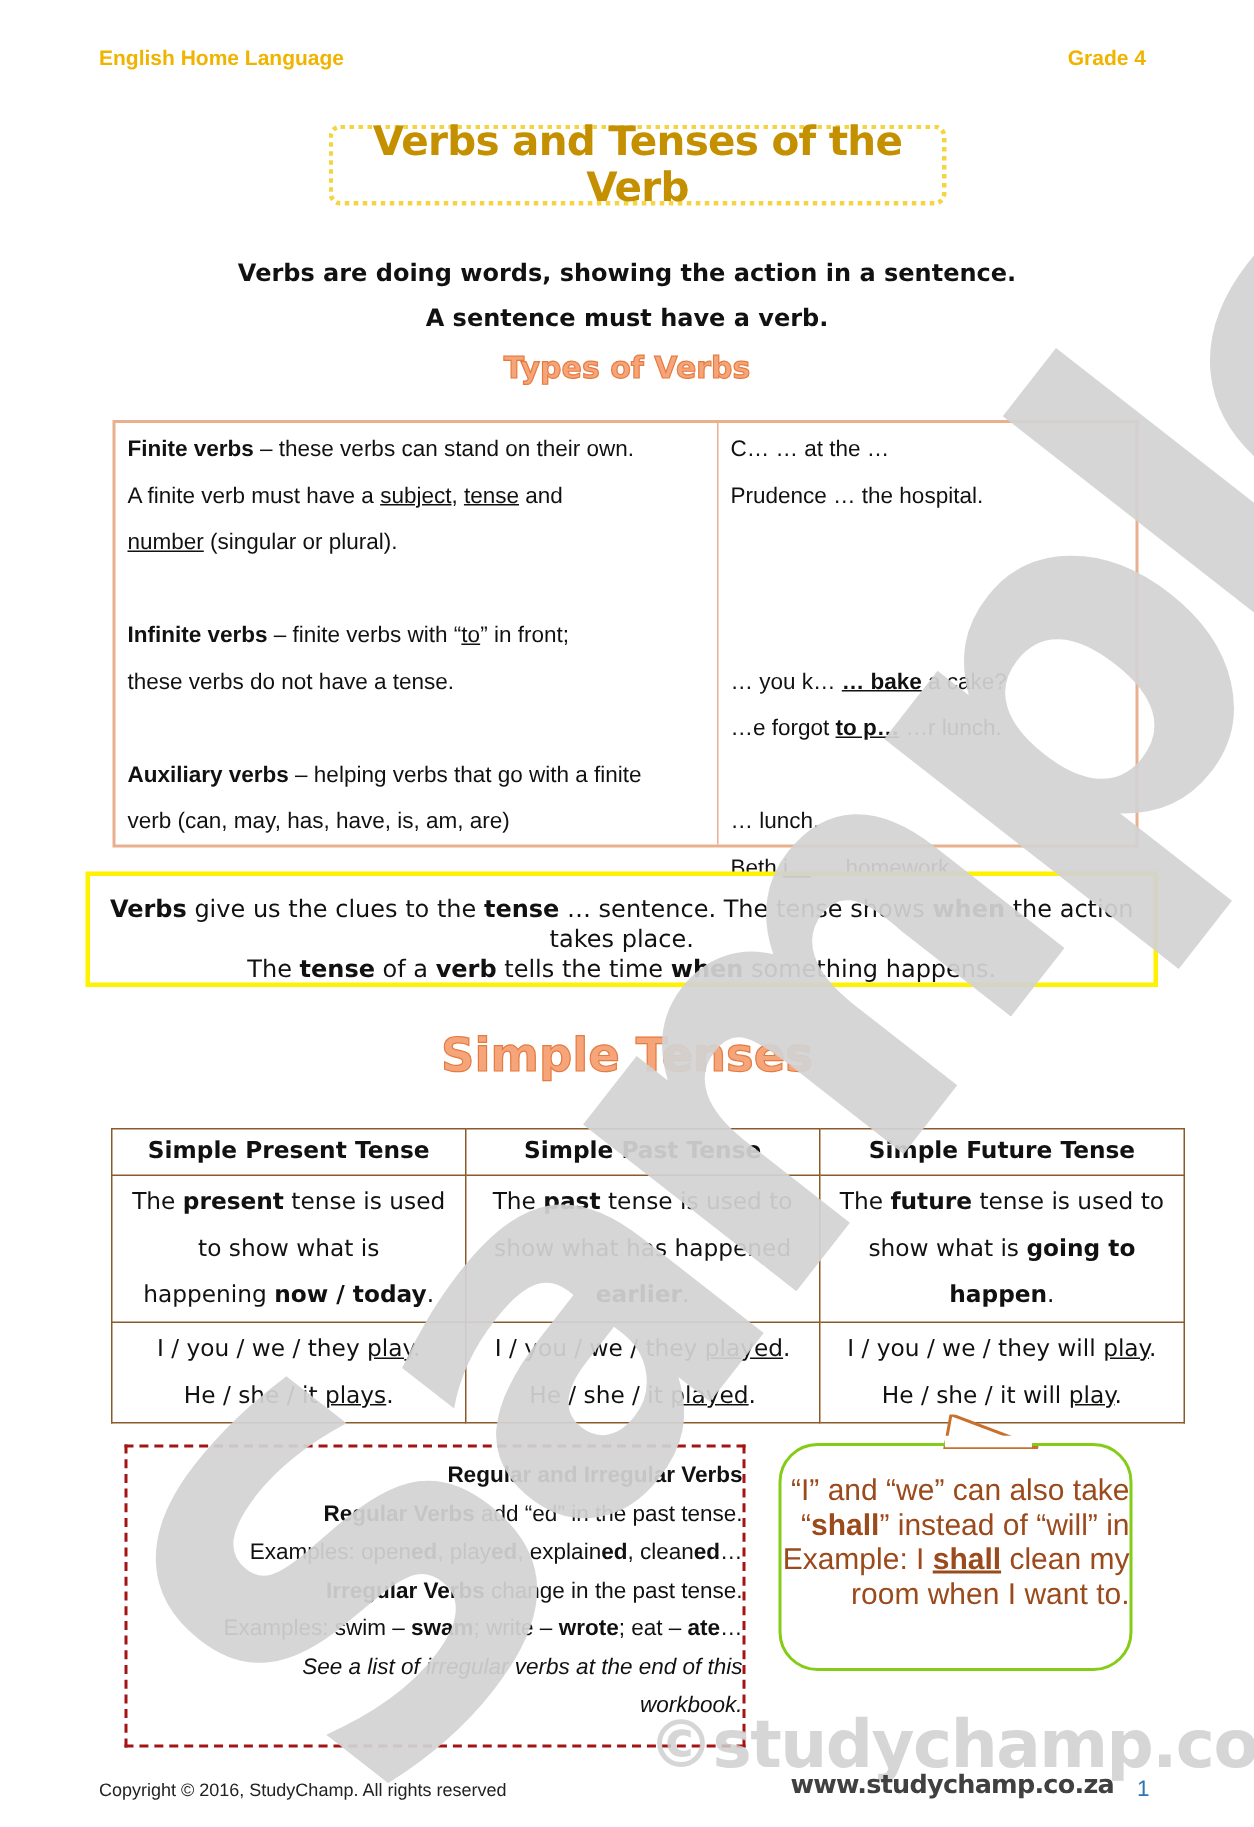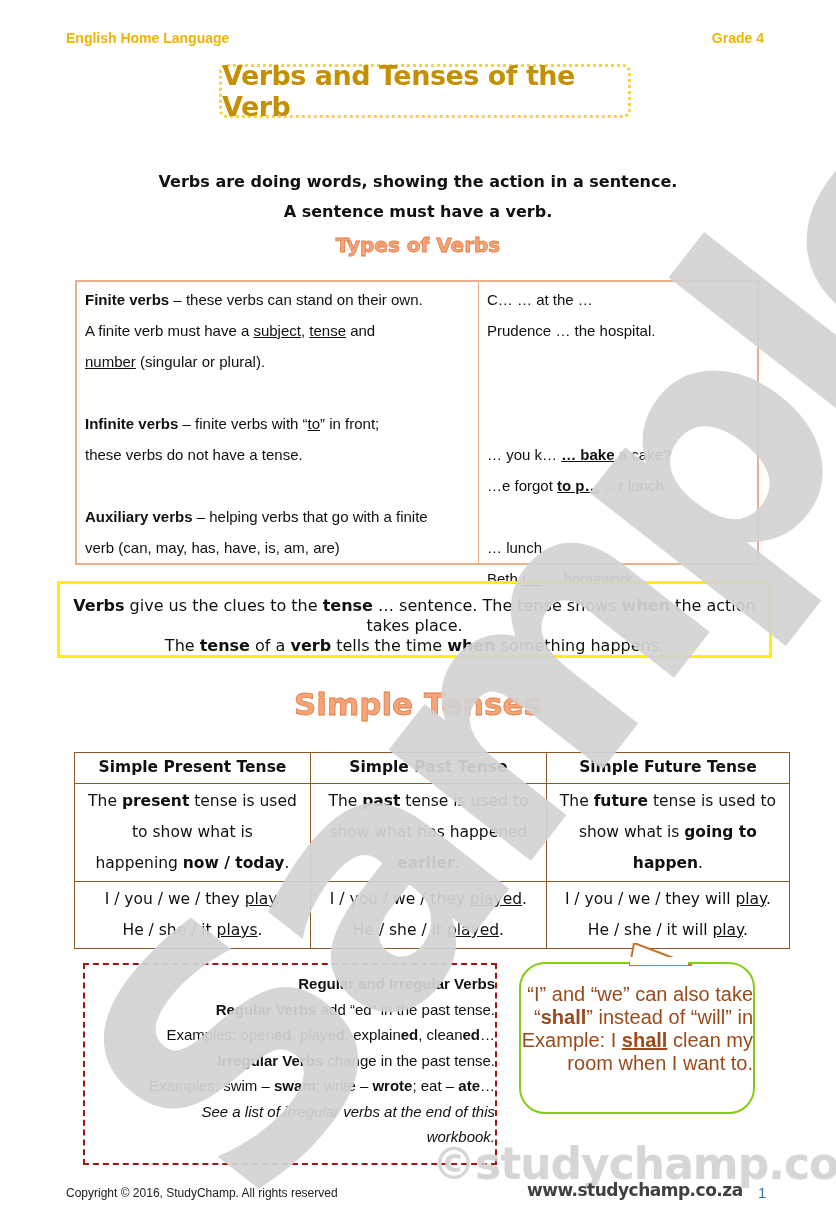--- a/index.html
+++ b/index.html
@@ -1,20 +1,20 @@
 <!DOCTYPE html>
 <html><head>
 <meta charset="utf-8">
 <style>
   html, body { margin:0; padding:0; background:#fff; }
   body { width:836px; height:1218px; position:relative; overflow:hidden; font-family:"Liberation Sans", sans-serif; color:#111; }
   .hdr { position:absolute; top:30px; font-weight:bold; font-size:14px; color:#F0B400; }
   .hdr-left { left:66px; }
   .hdr-right { right:72px; }
-  .title-box { position:absolute; left:219px; top:64px; width:412px; height:54px; border:3px dotted #F5D442; border-radius:8px; box-sizing:border-box; display:flex; align-items:center; justify-content:center; }
+  .title-box { position:absolute; left:219px; top:83px; width:412px; height:54px; border:3px dotted #F5D442; border-radius:8px; box-sizing:border-box; display:flex; align-items:center; justify-content:center;text-align:center; }
   .title-box span { font-size:27px; font-weight:bold; color:#C49000; font-family:"DejaVu Sans", sans-serif; letter-spacing:-0.5px; }
   .intro { position:absolute; left:0; width:836px; text-align:center; font-weight:bold; font-size:16px; font-family:"DejaVu Sans", sans-serif; }
   .sec-head { position:absolute; left:0; width:836px; text-align:center; font-weight:bold; color:#F6A57A; -webkit-text-stroke:0.8px #E57B3F; font-family:"DejaVu Sans", sans-serif; }
   .types-box { position:absolute; left:75px; top:280px; width:684px; height:285px; border:2px solid #E9B08E; box-sizing:border-box; display:flex; }
   .types-col { box-sizing:border-box; padding:2px 8px; font-size:15px; line-height:31px; }
   .types-col.left { width:402px; border-right:1.5px solid #E9B08E; }
   .types-col.right { flex:1; }
   .u { text-decoration:underline; }
   .b { font-weight:bold; }
   .clue-box { position:absolute; left:57px; top:581px; width:715px; height:77px; border:3px solid #FFF200; box-sizing:border-box; text-align:center; font-size:16px; line-height:20px; padding-top:12px; font-family:"DejaVu Sans", sans-serif; }

